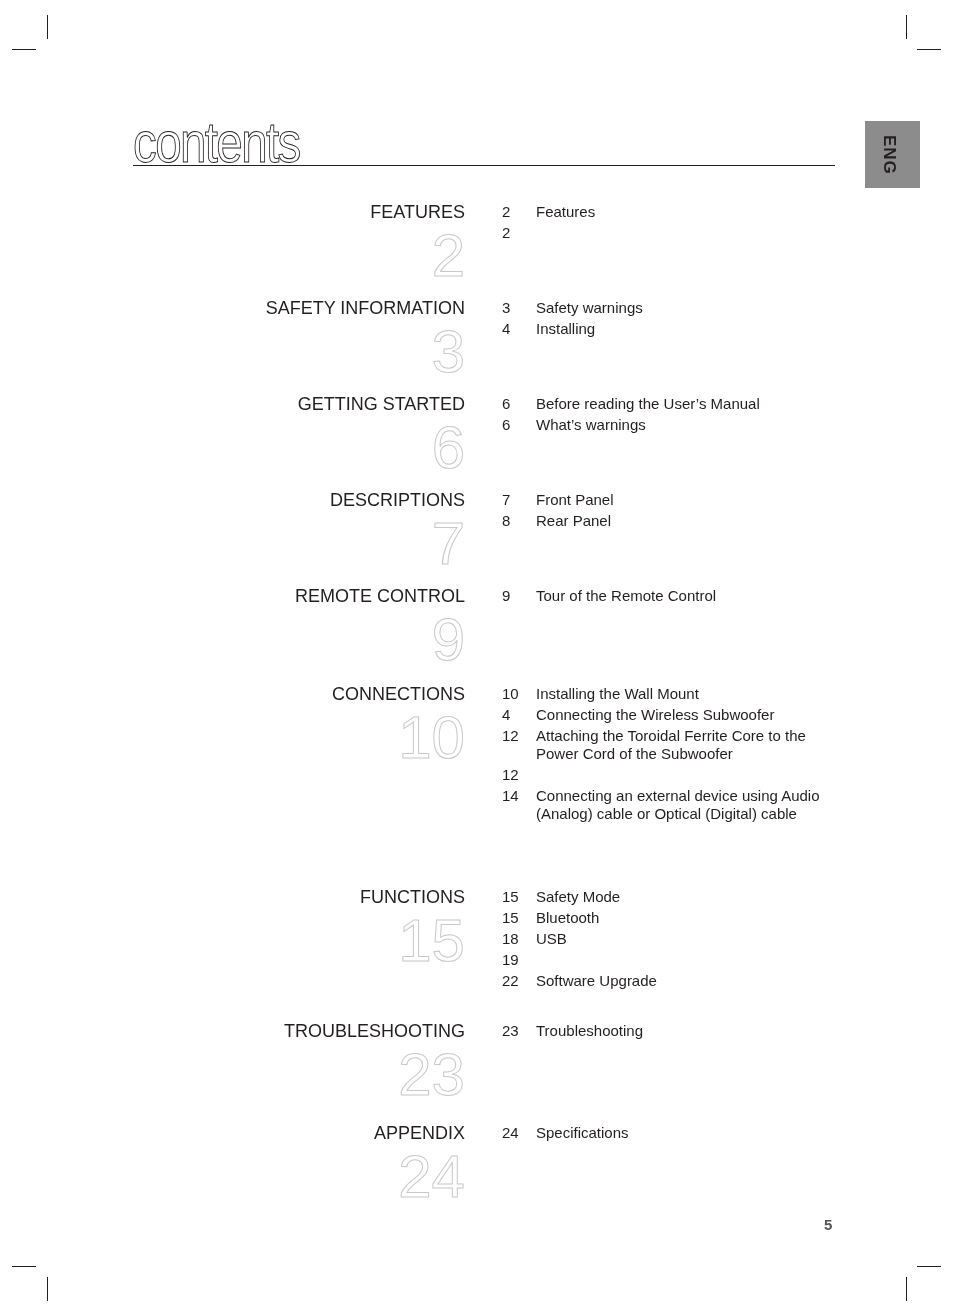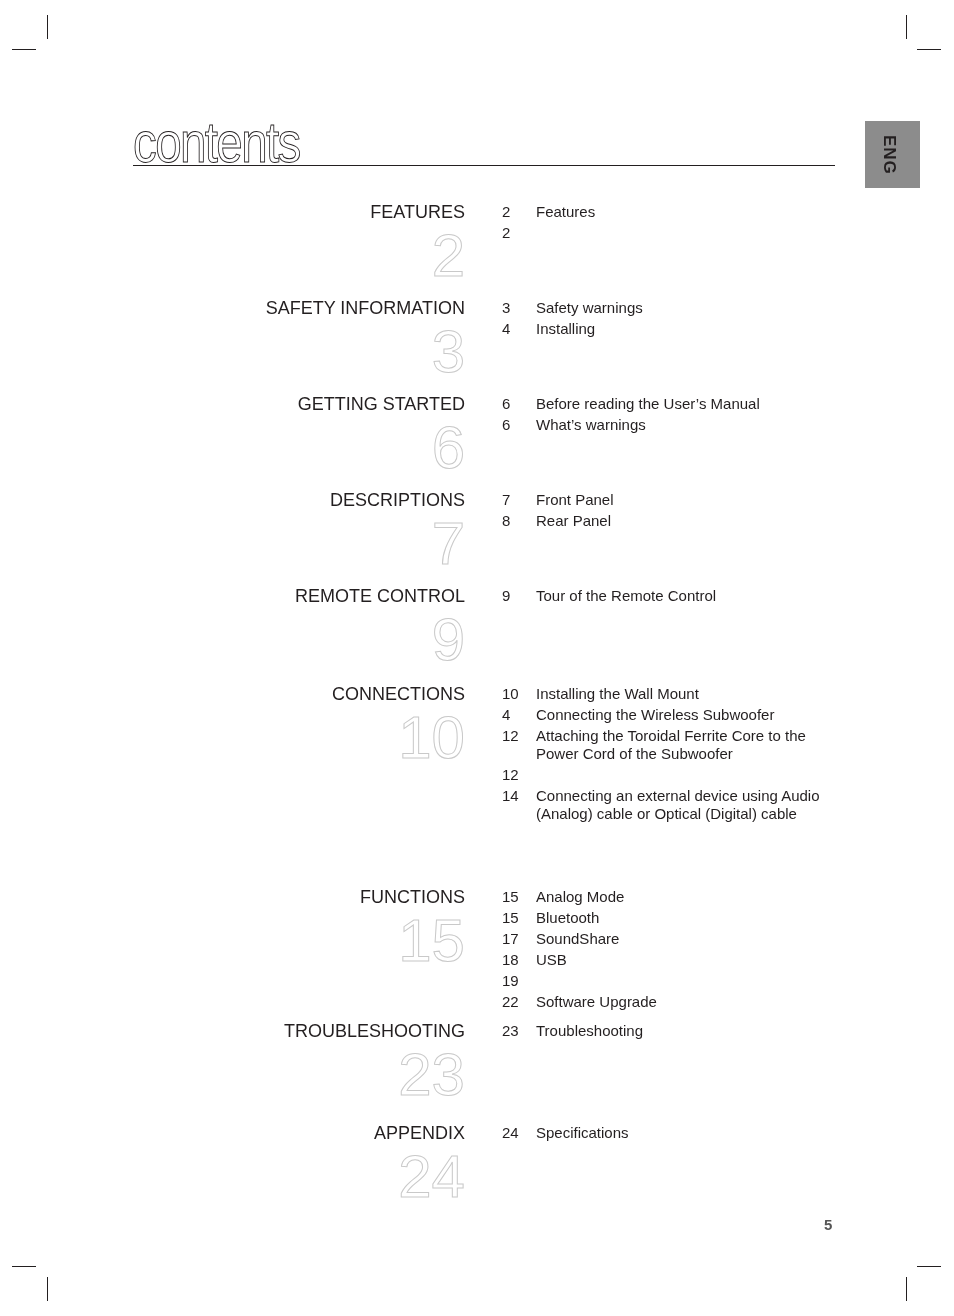--- a/index.html
+++ b/index.html
@@ -133,29 +133,25 @@
           <span class="txt">Connecting an external device using Audio (Analog) cable or Optical (Digital) cable</span>
         </div>
       </div>
     </div>
     <div class="section" style="top: 887px;">
       <div class="sec-title">FUNCTIONS</div>
      <div class="sec-num">15</div>
      <div class="entries">
         <div class="entry">
           <span class="pg">15</span>
-          <span class="txt">Analog Mode</span>
+          <span class="txt">Safety Mode</span>
         </div>
         <div class="entry">
           <span class="pg">15</span>
           <span class="txt">Bluetooth</span>
-        </div>
-        <div class="entry">
-          <span class="pg">17</span>
-          <span class="txt">SoundShare</span>
         </div>
         <div class="entry">
           <span class="pg">18</span>
           <span class="txt">USB</span>
         </div>
         <div class="entry">
           <span class="pg">19</span>
         </div>
         <div class="entry">
           <span class="pg">22</span>

